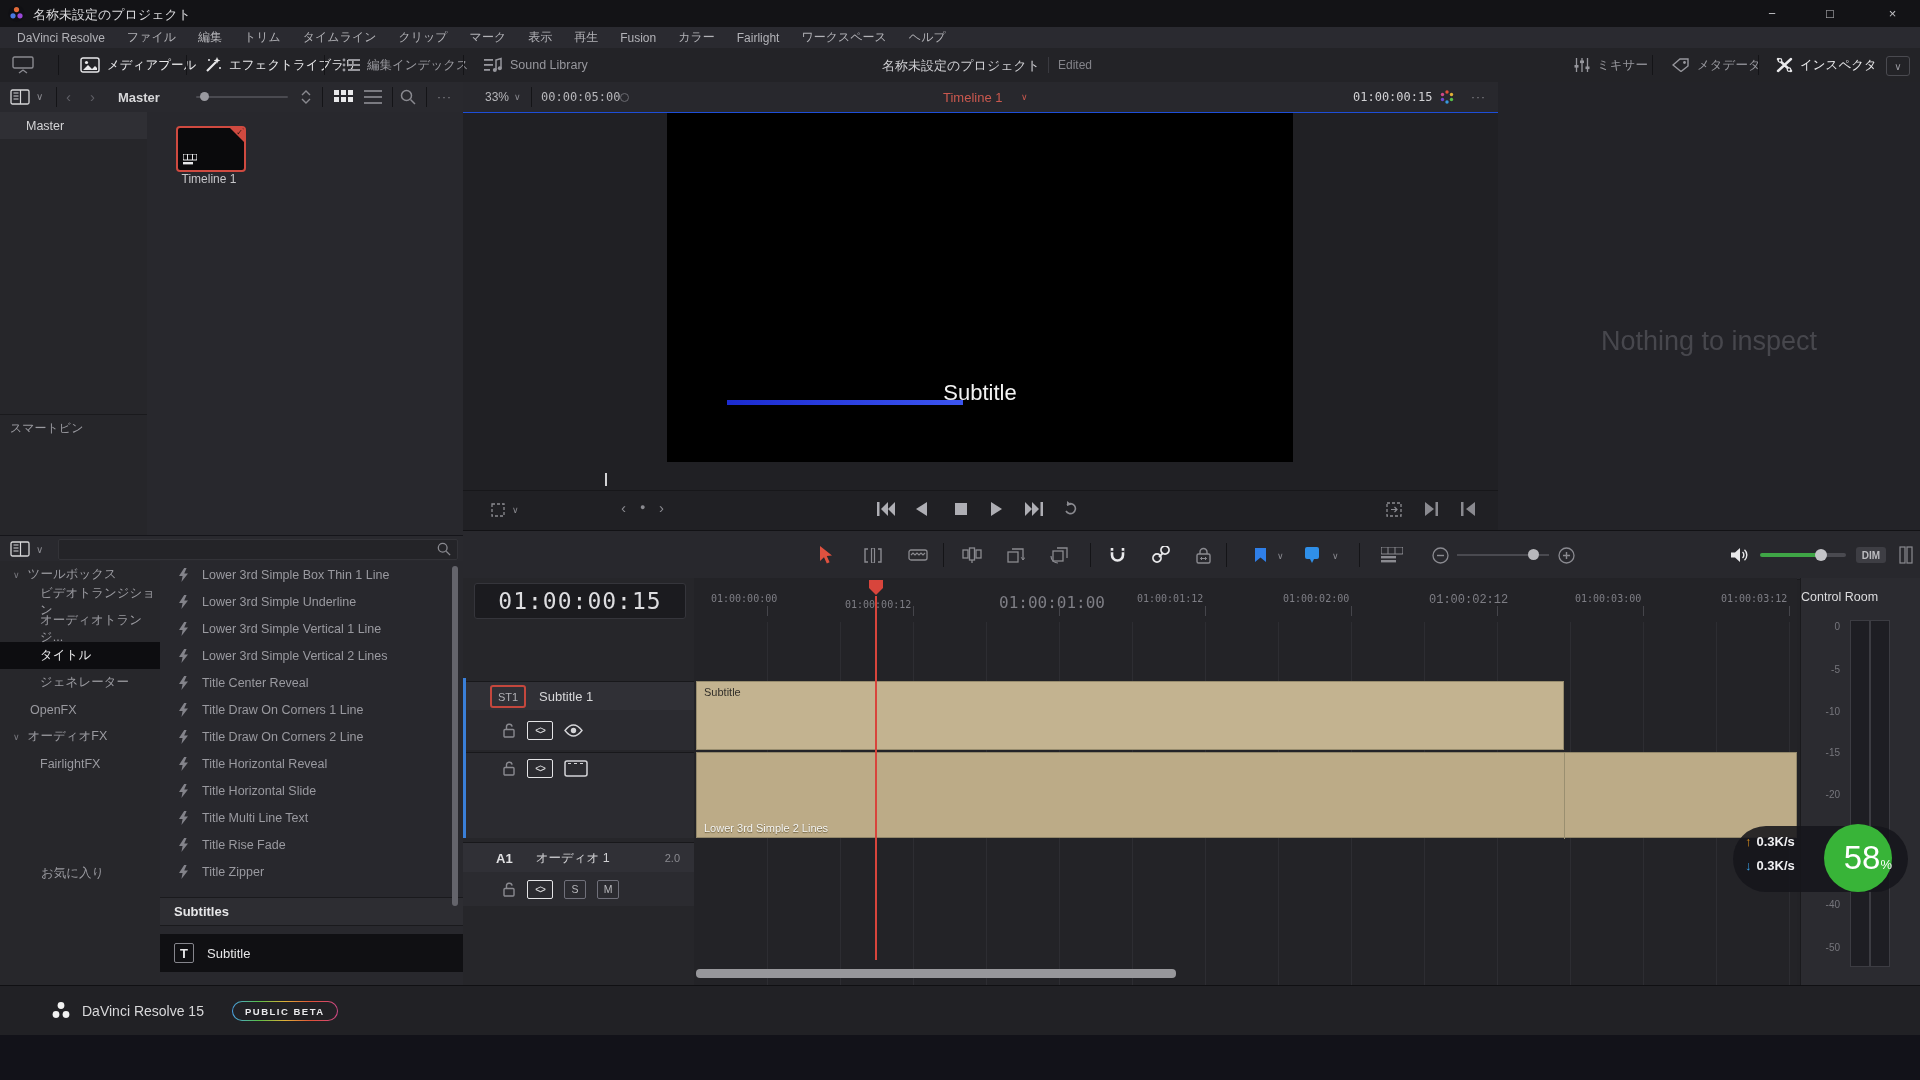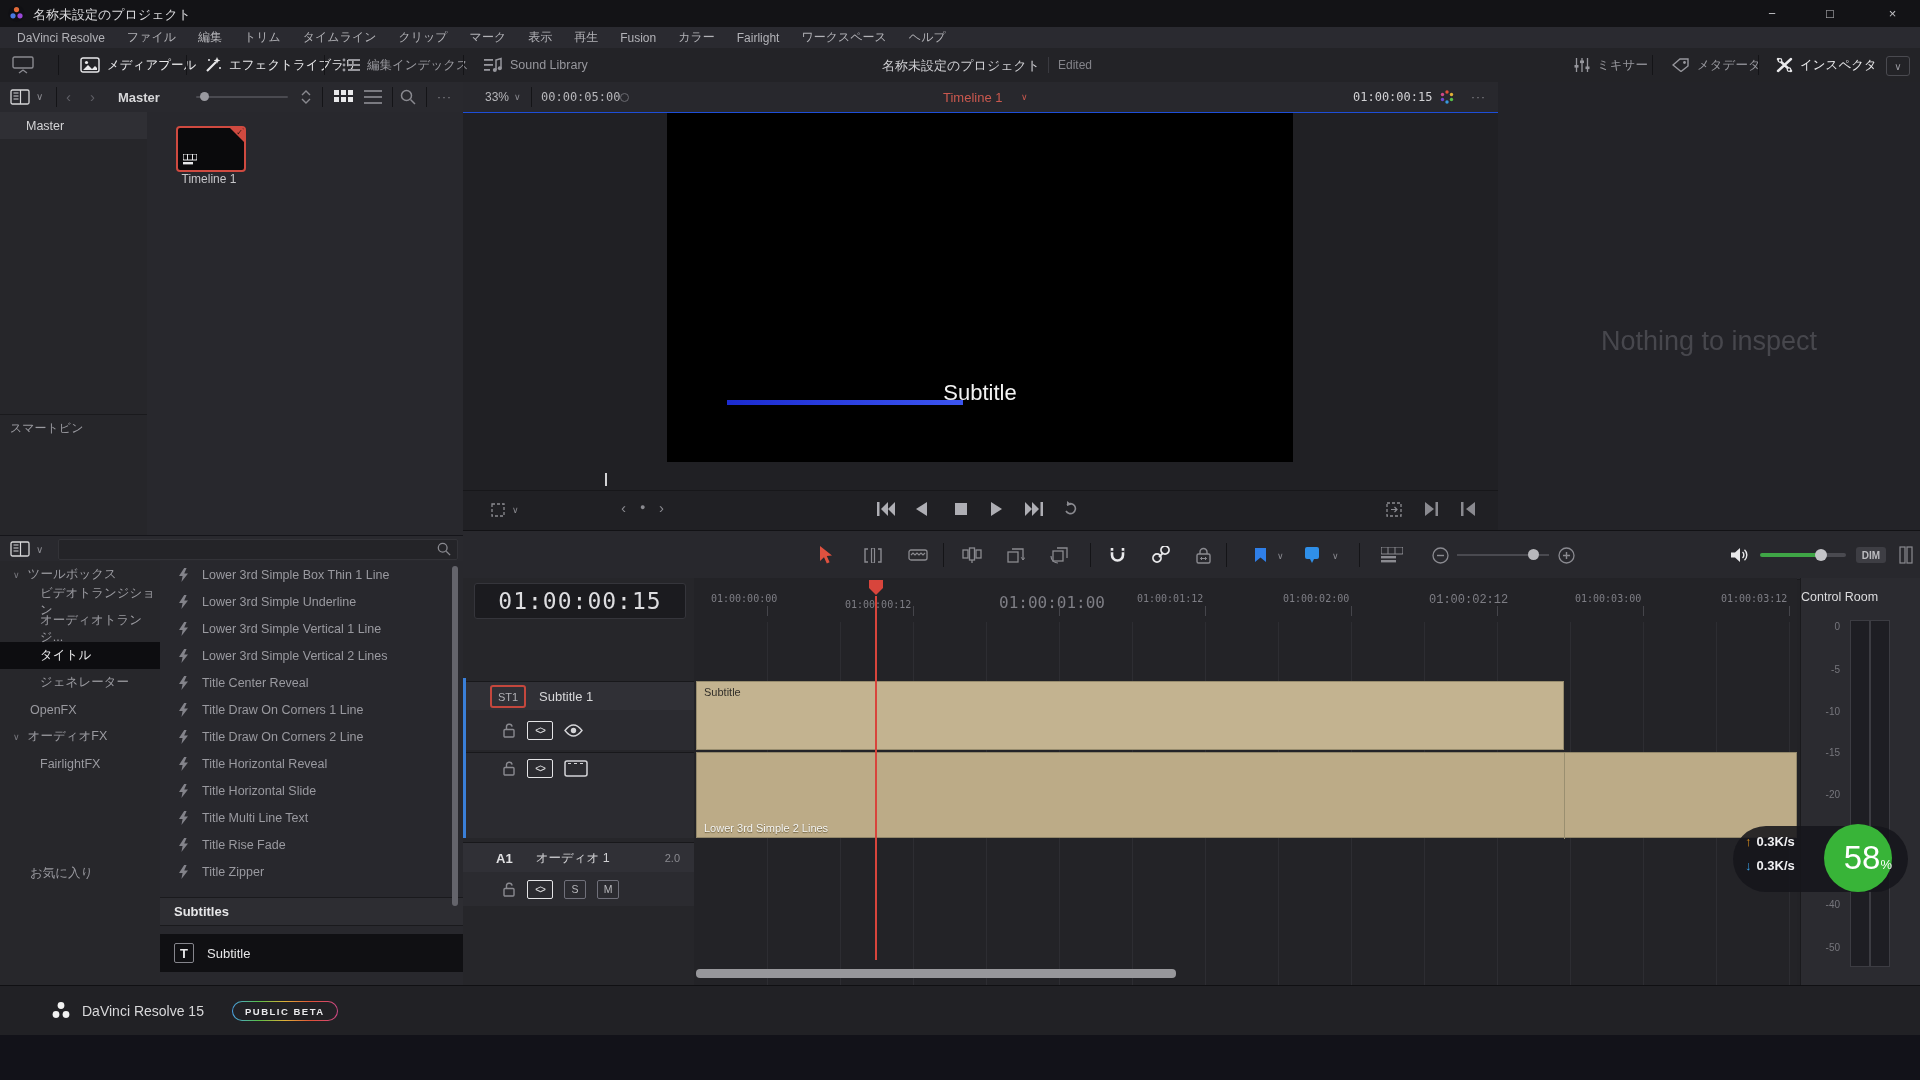--- a/index.html
+++ b/index.html
@@ -284,21 +284,21 @@
     <div class="tree-row" style="padding-left:40px;">ビデオトランジション</div>
     <div class="tree-row" style="padding-left:40px;">オーディオトランジ...</div>
     <div class="tree-row" style="padding-left:40px;background:#0d0d10;color:#e9e9eb;">タイトル</div>
     <div class="tree-row" style="padding-left:40px;">ジェネレーター</div>
     <div class="tree-row" style="padding-left:30px;">OpenFX</div>
     <div class="tree-row">
         <span style="margin-left:13px;margin-right:8px;font-size:9px;color:#7a7a80;">∨</span>
         <span>オーディオFX</span>
       </div>
     <div class="tree-row" style="padding-left:40px;">FairlightFX</div>
-    <div class="tree-row" style="position:absolute;top:299px;left:0;width:160px;padding-left:30px;box-sizing:border-box;">お気に入り</div>
+    <div class="tree-row" style="position:absolute;top:299px;left:11px;width:160px;padding-left:30px;box-sizing:border-box;">お気に入り</div>
   </div>
   <div class="abs fx-list">
     <div class="fx-row">
         <svg width="11" height="14" viewBox="0 0 11 14">
           <path d="M6.2 0 L1 8 H4.6 L3.4 14 L10 5.4 H6.2 L8.6 0 Z" fill="#83838a"></path>
         </svg>
         <span>Lower 3rd Simple Box Thin 1 Line</span>
       </div>
     <div class="fx-row">
         <svg width="11" height="14" viewBox="0 0 11 14">

